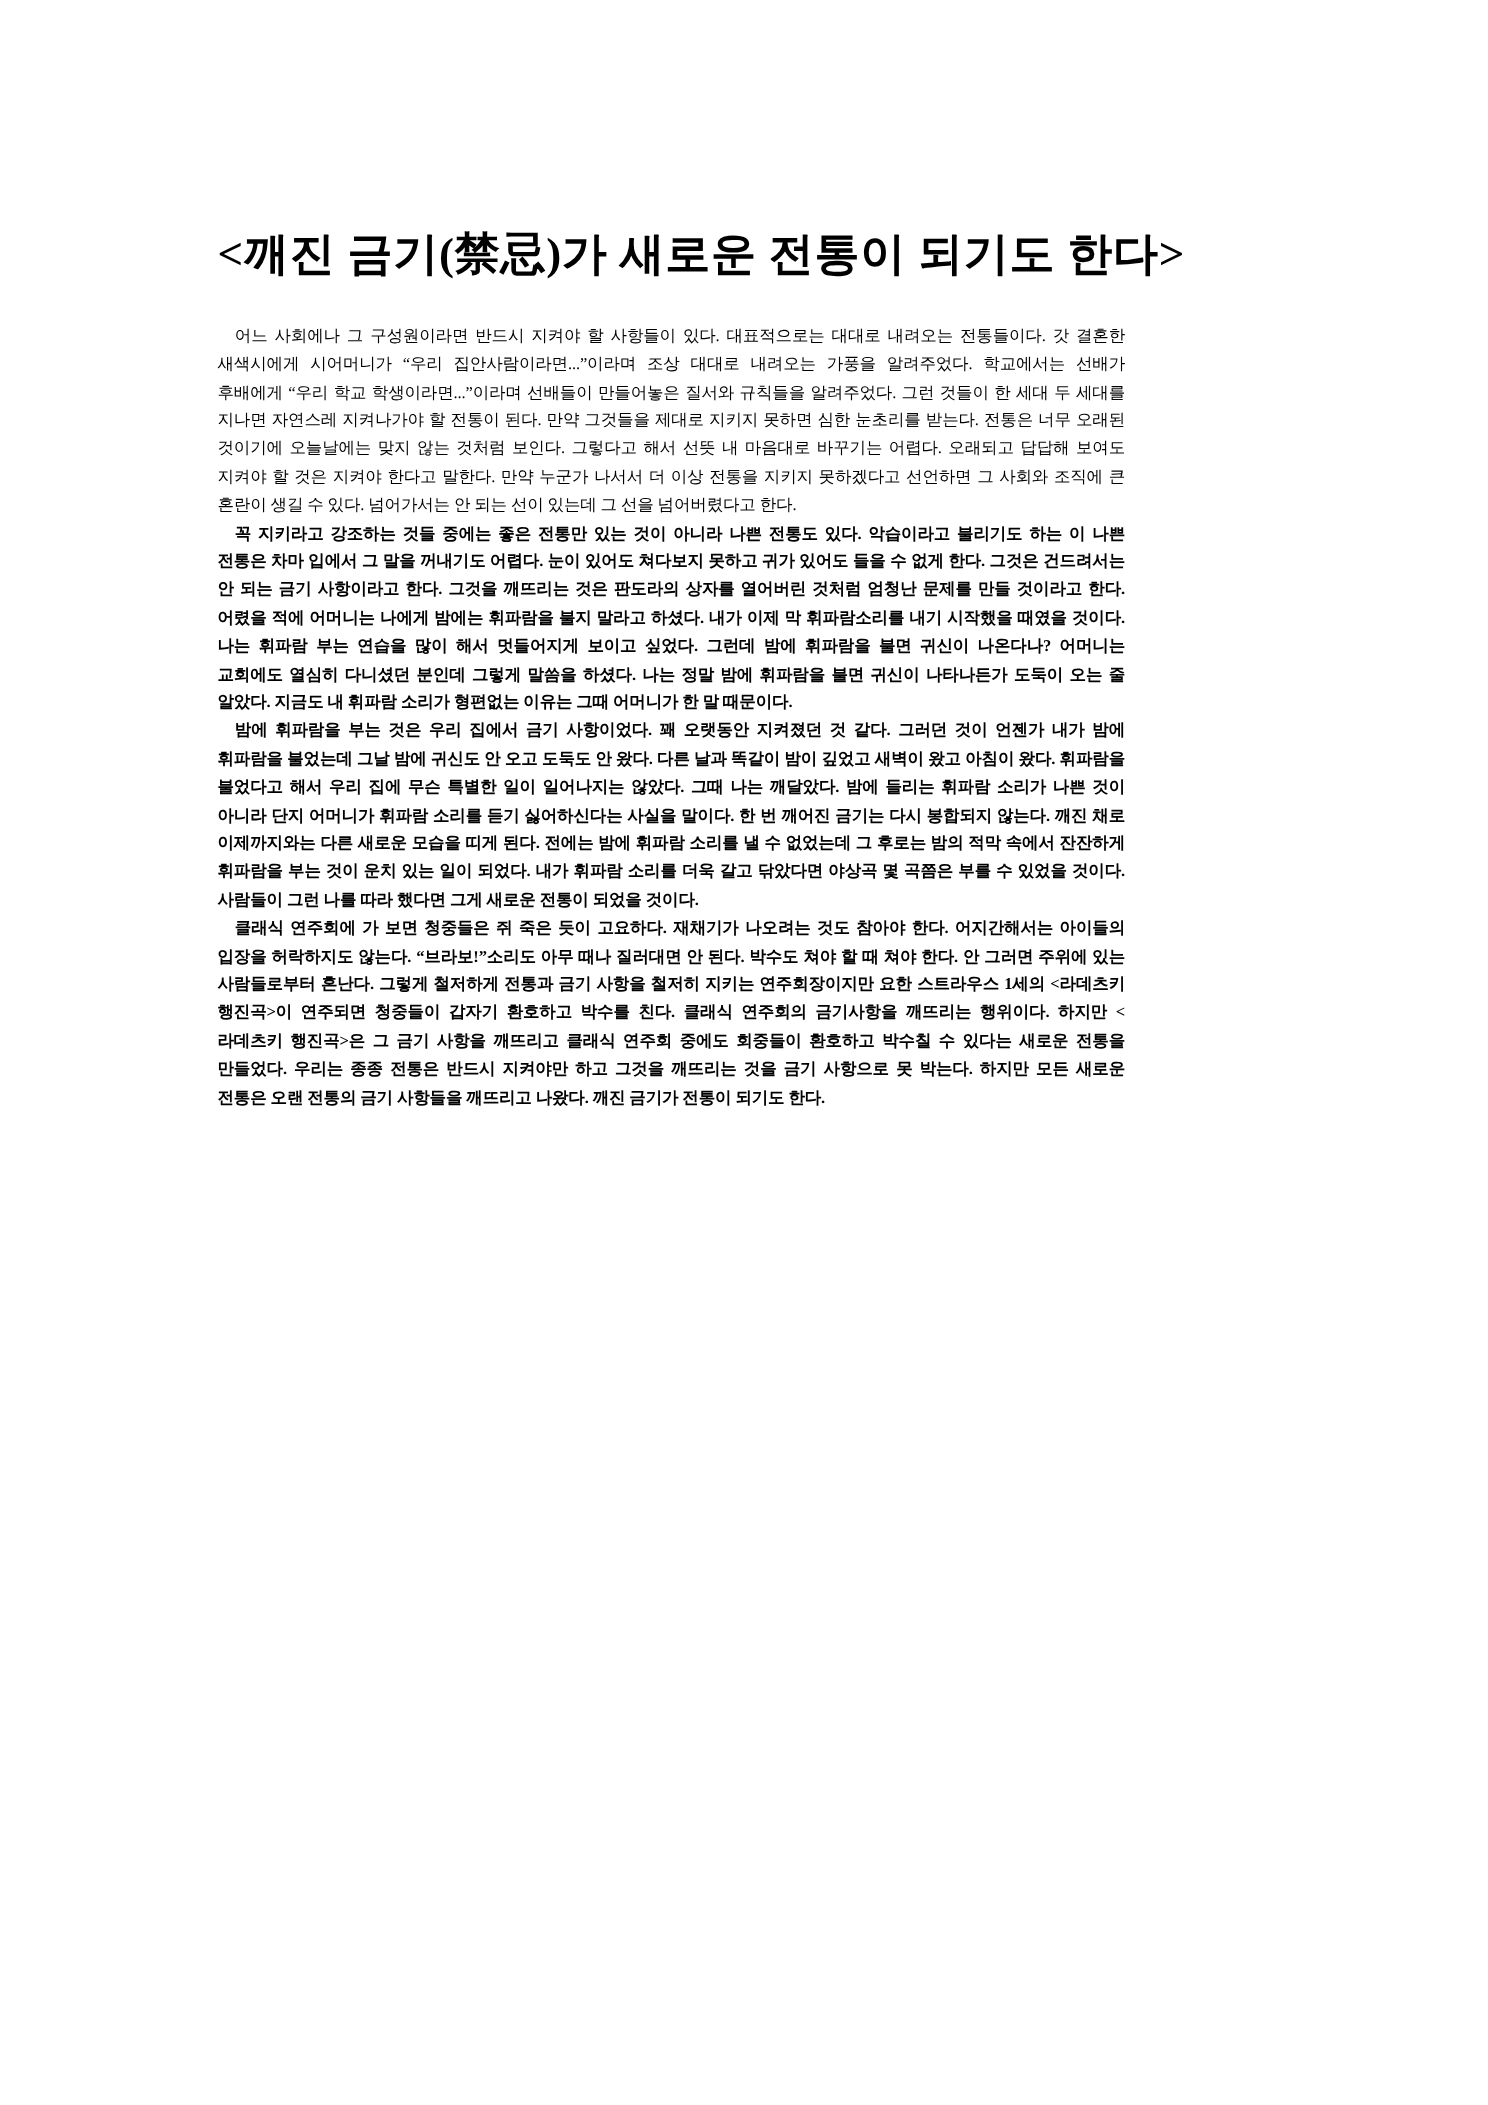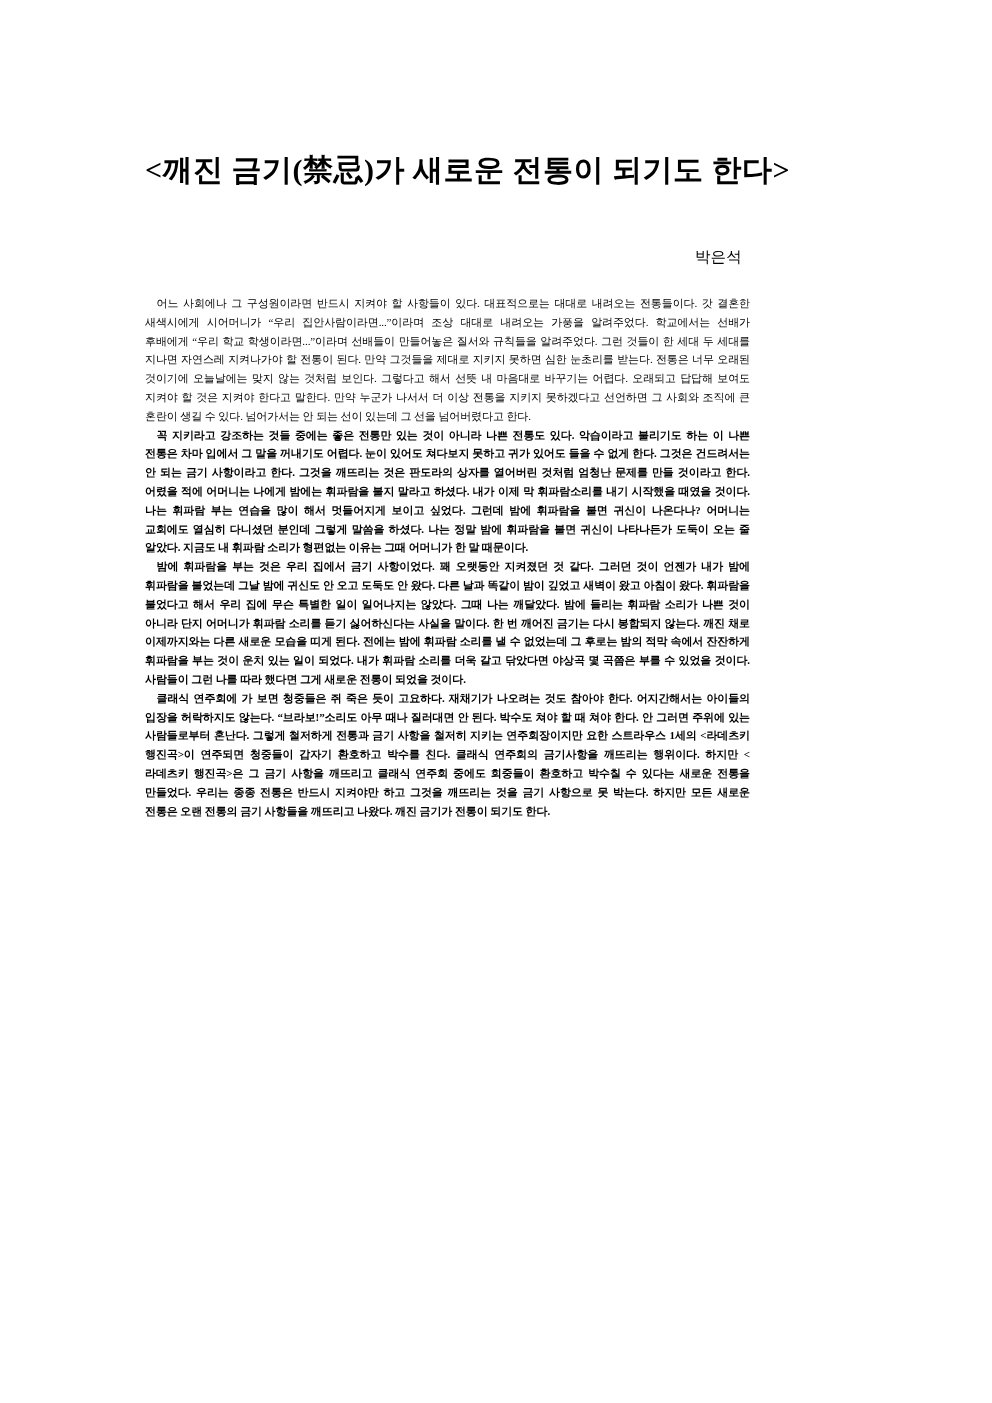--- a/index.html
+++ b/index.html
@@ -56,21 +56,20 @@
     font-weight: bold;
   }
 </style>
 </head>
 <body>
 
 <div class="page">
 
   <h1 class="doc-title">&lt;깨진 금기(禁忌)가 새로운 전통이 되기도 한다&gt;</h1>
 
-  <div class="author-line">박은석</div>
 
   <div class="body-text">
     <p class="para">어느 사회에나 그 구성원이라면 반드시 지켜야 할 사항들이 있다. 대표적으로는 대대로 내려오는 전통들이다. 갓 결혼한 새색시에게 시어머니가 “우리 집안사람이라면...”이라며 조상 대대로 내려오는 가풍을 알려주었다. 학교에서는 선배가 후배에게 “우리 학교 학생이라면...”이라며 선배들이 만들어놓은 질서와 규칙들을 알려주었다. 그런 것들이 한 세대 두 세대를 지나면 자연스레 지켜나가야 할 전통이 된다. 만약 그것들을 제대로 지키지 못하면 심한 눈초리를 받는다. 전통은 너무 오래된 것이기에 오늘날에는 맞지 않는 것처럼 보인다. 그렇다고 해서 선뜻 내 마음대로 바꾸기는 어렵다. 오래되고 답답해 보여도 지켜야 할 것은 지켜야 한다고 말한다. 만약 누군가 나서서 더 이상 전통을 지키지 못하겠다고 선언하면 그 사회와 조직에 큰 혼란이 생길 수 있다. 넘어가서는 안 되는 선이 있는데 그 선을 넘어버렸다고 한다.</p>
     <p class="para">꼭 지키라고 강조하는 것들 중에는 좋은 전통만 있는 것이 아니라 나쁜 전통도 있다. 악습이라고 불리기도 하는 이 나쁜 전통은 차마 입에서 그 말을 꺼내기도 어렵다. 눈이 있어도 쳐다보지 못하고 귀가 있어도 들을 수 없게 한다. 그것은 건드려서는 안 되는 금기 사항이라고 한다. 그것을 깨뜨리는 것은 판도라의 상자를 열어버린 것처럼 엄청난 문제를 만들 것이라고 한다. 어렸을 적에 어머니는 나에게 밤에는 휘파람을 불지 말라고 하셨다. 내가 이제 막 휘파람소리를 내기 시작했을 때였을 것이다. 나는 휘파람 부는 연습을 많이 해서 멋들어지게 보이고 싶었다. 그런데 밤에 휘파람을 불면 귀신이 나온다나? 어머니는 교회에도 열심히 다니셨던 분인데 그렇게 말씀을 하셨다. 나는 정말 밤에 휘파람을 불면 귀신이 나타나든가 도둑이 오는 줄 알았다. 지금도 내 휘파람 소리가 형편없는 이유는 그때 어머니가 한 말 때문이다.</p>
     <p class="para">밤에 휘파람을 부는 것은 우리 집에서 금기 사항이었다. 꽤 오랫동안 지켜졌던 것 같다. 그러던 것이 언젠가 내가 밤에 휘파람을 불었는데 그날 밤에 귀신도 안 오고 도둑도 안 왔다. 다른 날과 똑같이 밤이 깊었고 새벽이 왔고 아침이 왔다. 휘파람을 불었다고 해서 우리 집에 무슨 특별한 일이 일어나지는 않았다. 그때 나는 깨달았다. 밤에 들리는 휘파람 소리가 나쁜 것이 아니라 단지 어머니가 휘파람 소리를 듣기 싫어하신다는 사실을 말이다. 한 번 깨어진 금기는 다시 봉합되지 않는다. 깨진 채로 이제까지와는 다른 새로운 모습을 띠게 된다. 전에는 밤에 휘파람 소리를 낼 수 없었는데 그 후로는 밤의 적막 속에서 잔잔하게 휘파람을 부는 것이 운치 있는 일이 되었다. 내가 휘파람 소리를 더욱 갈고 닦았다면 야상곡 몇 곡쯤은 부를 수 있었을 것이다. 사람들이 그런 나를 따라 했다면 그게 새로운 전통이 되었을 것이다.</p>
     <p class="para">클래식 연주회에 가 보면 청중들은 쥐 죽은 듯이 고요하다. 재채기가 나오려는 것도 참아야 한다. 어지간해서는 아이들의 입장을 허락하지도 않는다. “브라보!”소리도 아무 때나 질러대면 안 된다. 박수도 쳐야 할 때 쳐야 한다. 안 그러면 주위에 있는 사람들로부터 혼난다. 그렇게 철저하게 전통과 금기 사항을 철저히 지키는 연주회장이지만 요한 스트라우스 1세의 &lt;라데츠키 행진곡&gt;이 연주되면 청중들이 갑자기 환호하고 박수를 친다. 클래식 연주회의 금기사항을 깨뜨리는 행위이다. 하지만 &lt;라데츠키 행진곡&gt;은 그 금기 사항을 깨뜨리고 클래식 연주회 중에도 회중들이 환호하고 박수칠 수 있다는 새로운 전통을 만들었다. 우리는 종종 전통은 반드시 지켜야만 하고 그것을 깨뜨리는 것을 금기 사항으로 못 박는다. 하지만 모든 새로운 전통은 오랜 전통의 금기 사항들을 깨뜨리고 나왔다. 깨진 금기가 전통이 되기도 한다.</p>
   </div>
 
 </div>
 

